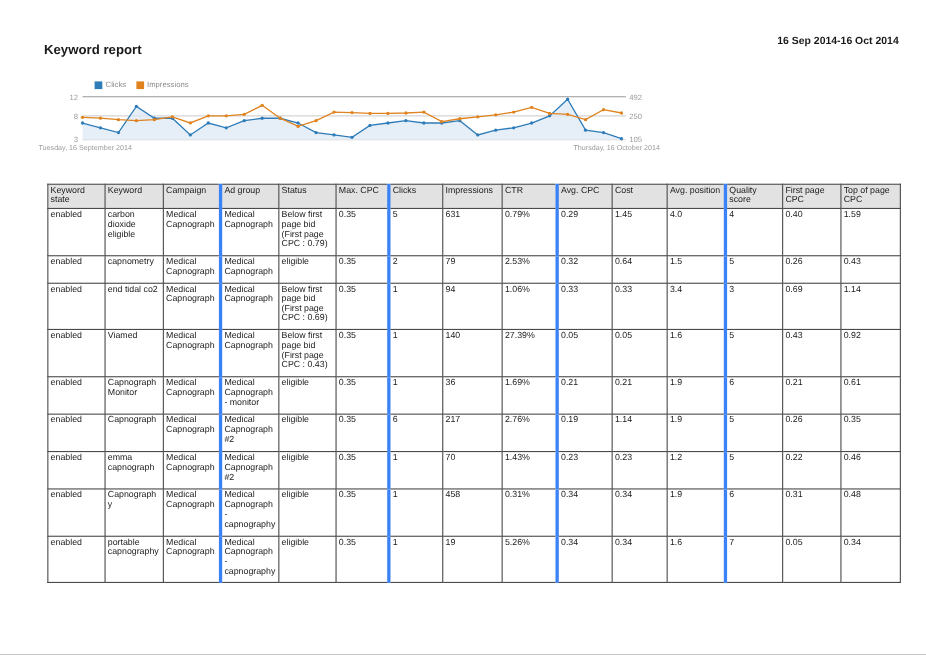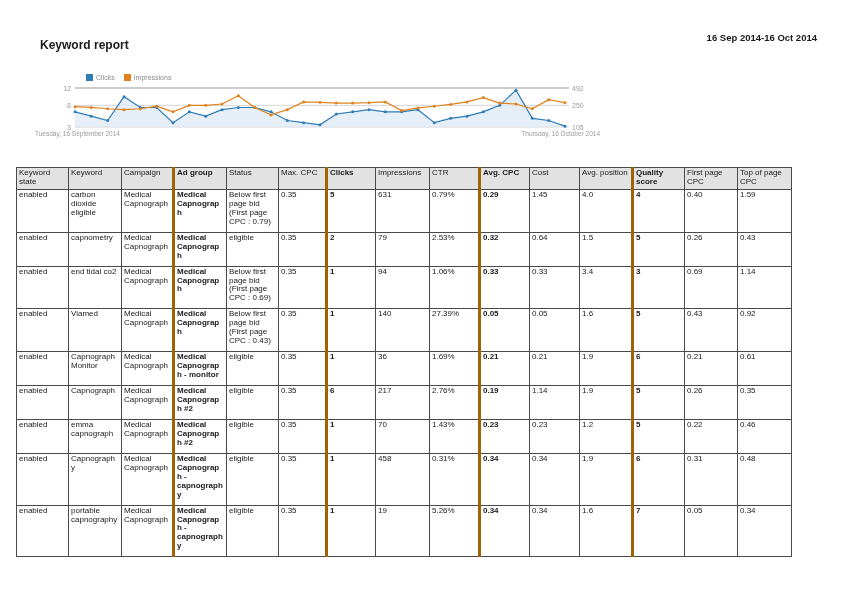--- a/index.html
+++ b/index.html
@@ -6,26 +6,26 @@
   .page{position:relative;width:842px;height:595px;background:#ffffff;margin:0 auto;
         font-family:"Liberation Sans",sans-serif;color:#1a1a1a;overflow:hidden;padding-left:12px;}
   .report-title{position:absolute;left:40px;top:38px;font-size:12px;font-weight:bold;}
   .date-range{position:absolute;right:37px;top:32px;font-size:9.5px;font-weight:bold;}
   .chart{position:absolute;left:35px;top:72px;width:610px;height:70px;}
   .legend{position:absolute;left:51px;top:2px;display:flex;gap:9px;align-items:center;
           font-size:7px;color:#8a8a8a;}
   .legend-item{display:flex;align-items:center;gap:3px;}
   .swatch{width:7px;height:7px;display:inline-block;}
   .chart svg{position:absolute;left:0;top:12px;}
-  table.kw{position:absolute;left:16px;top:167px;width:775px;border-collapse:collapse;
+  table.kw{position:absolute;left:43px;top:167px;width:775px;border-collapse:collapse;
            table-layout:fixed;font-size:8px;line-height:1.12;}
   table.kw th,table.kw td{border:1px solid #4a4a4a;vertical-align:top;text-align:left;
            padding:1px 2px 5px 2px;overflow-wrap:anywhere;word-break:break-word;font-weight:normal;}
   table.kw th{background:#e2e2e2;padding-bottom:2px;}
-  table.kw .thick{border-left:3px solid #a16207;font-weight:bold;}
+  table.kw .thick{border-left:3px solid #3b82f6;}
 </style>
 </head>
 <body>
 
 <div class="page">
 
   <div class="report-title">Keyword report</div>
   <div class="date-range">16 Sep 2014-16 Oct 2014</div>
 
   <div class="chart">

